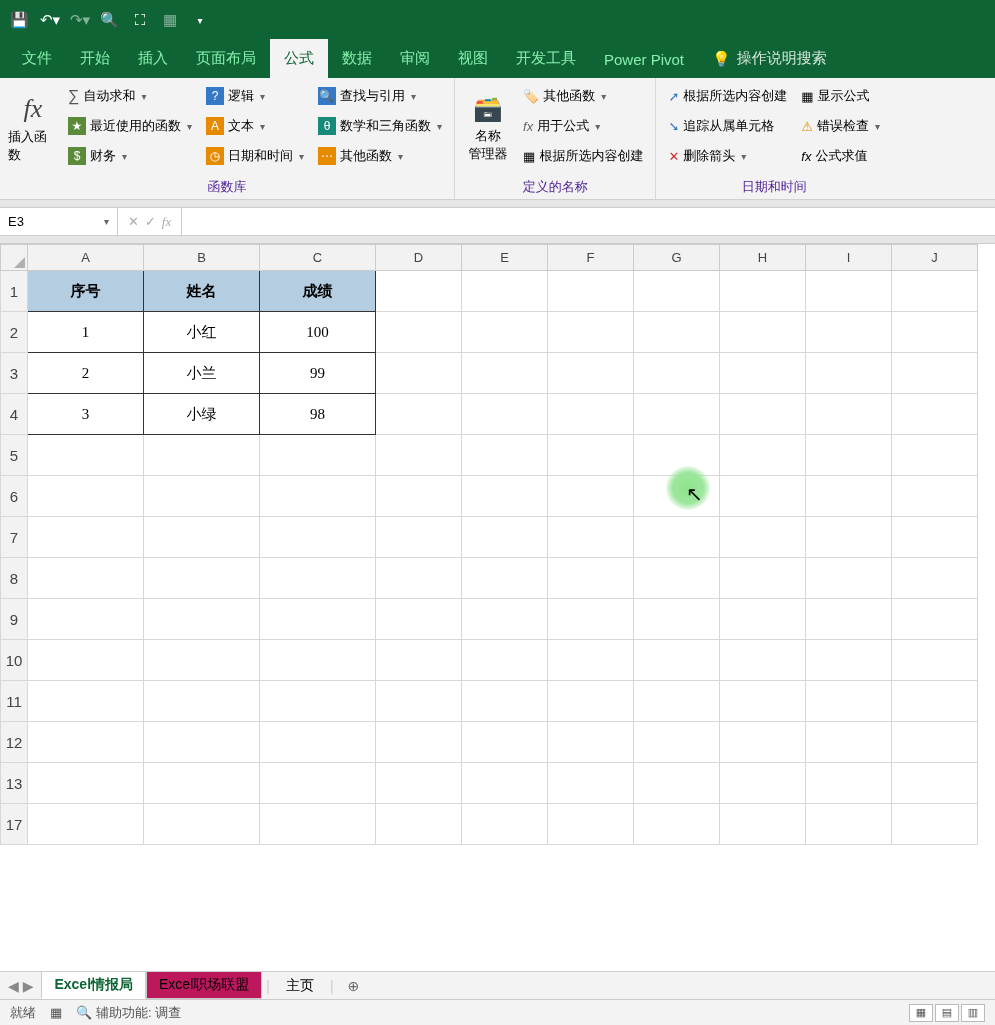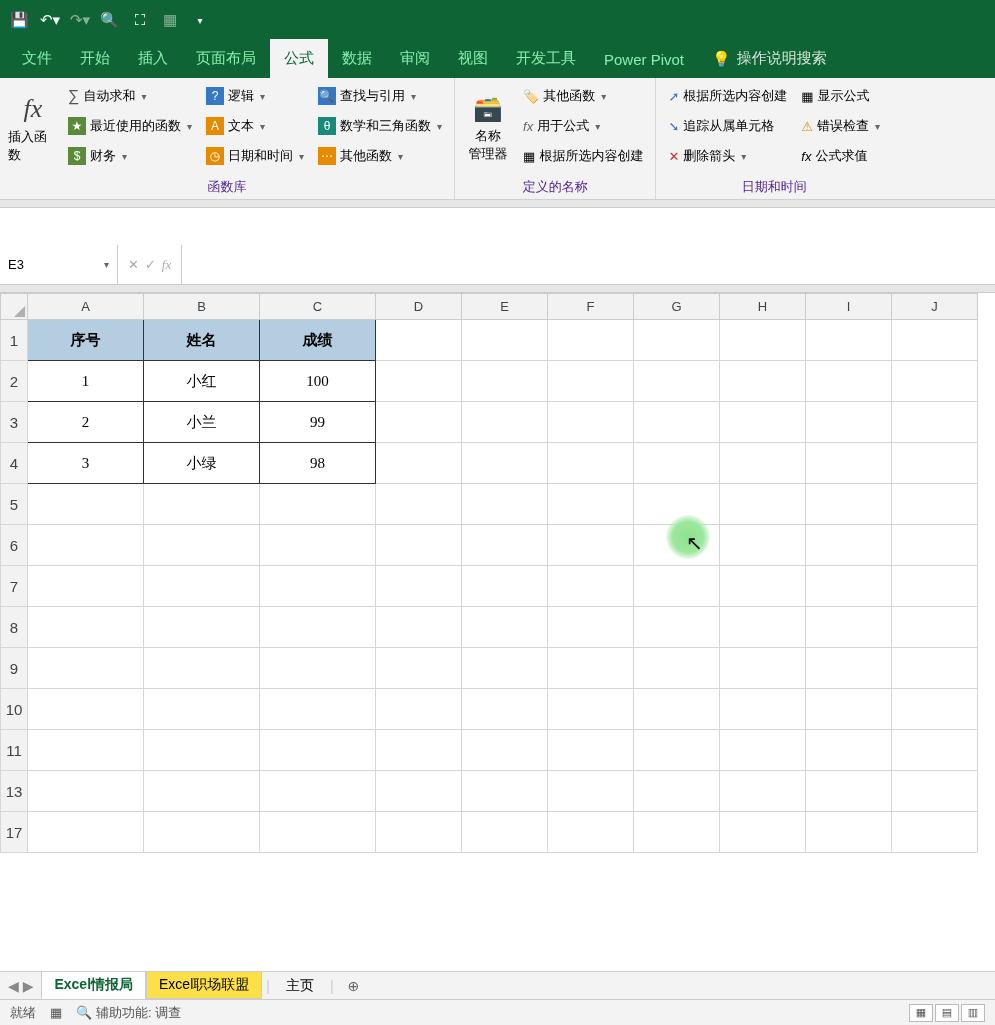--- a/index.html
+++ b/index.html
@@ -28,21 +28,21 @@
 .col-btns { display: flex; flex-direction: column; gap: 2px; }
 .rbtn { display: flex; align-items: center; gap: 4px; font-size: 13px; height: 28px; padding: 0 4px; cursor: pointer; white-space: nowrap; }
 .ricon { width: 18px; height: 18px; display: flex; align-items: center; justify-content: center; font-size: 12px; color: #fff; }
 .ricon.blue { background: #3478c6; }
 .ricon.orange { background: #e68a00; }
 .ricon.green { background: #5a8a3a; }
 .ricon.teal { background: #178a7a; }
 .dd { color: #666; font-size: 10px; margin-left: 2px; }
 
 
-.fbar { height: 40px; background: #fff; border-bottom: 1px solid #ccc; display: flex; align-items: flex-start; font-size: 13px; margin-top: 37px; }
+.fbar { height: 28px; background: #fff; border-bottom: 1px solid #ccc; display: flex; align-items: flex-start; font-size: 13px; }
 .namebox { width: 118px; height: 100%; border-right: 1px solid #ccc; display: flex; align-items: center; padding: 0 8px; justify-content: space-between; }
 .fx-btns { display: flex; align-items: center; gap: 6px; padding: 0 10px; color: #aaa; border-right: 1px solid #ccc; height: 100%; }
 .fx-icon { font-style: italic; font-family: 'Times New Roman', serif; }
 .hspacer { height: 8px; background: #e6e6e6; border-bottom: 1px solid #ccc; }
 
 
 .grid-wrap { position: relative; }
 .grid { border-collapse: collapse; table-layout: fixed; }
 .grid td, .grid th { border: 1px solid #d7d7d7; height: 41px; font-size: 15px; }
 .colhdr th { height: 26px; background: #f2f2f2; font-weight: normal; color: #444; font-size: 13px; text-align: center; border: 1px solid #ccc; }
@@ -54,21 +54,21 @@
 .colhdr th:nth-child(2){width:116px} .colhdr th:nth-child(3){width:116px} .colhdr th:nth-child(4){width:116px}
 .colhdr th:nth-child(n+5){width:86px}
 
 
 .cursor-highlight { position: absolute; width: 44px; height: 44px; background: radial-gradient(circle, #8de28d 0%, #9ee79e 50%, rgba(158,231,158,0) 75%); border-radius: 50%; left: 666px; top: 222px; }
 .cursor-arrow { position: absolute; left: 686px; top: 238px; font-size: 20px; }
 
 
 .sheet-bar { position: absolute; bottom: 26px; left: 0; right: 0; height: 28px; background: #f3f3f3; border-top: 1px solid #ccc; display: flex; align-items: center; font-size: 14px; }
 .sheet-nav { display: flex; gap: 4px; padding: 0 8px; color: #888; }
-.sheet-tab { padding: 4px 12px; border: 1px solid #ccc; border-top: none; background: #fde047; cursor: pointer; }
+.sheet-tab { padding: 4px 12px; border: 1px solid #ccc; border-top: none; background: #be185d; cursor: pointer; }
 .sheet-tab.active { background: #fff; color: #0e6435; border-bottom: 1px solid #fff; font-weight: bold; }
 .sheet-add { padding: 0 10px; color: #666; }
 .sheet-bar .sep { color: #ccc; padding: 0 4px; }
 
 
 .status { position: absolute; bottom: 0; left: 0; right: 0; height: 26px; background: #f3f3f3; border-top: 1px solid #ccc; display: flex; align-items: center; font-size: 13px; padding: 0 10px; gap: 14px; color: #555; }
 .status .views { margin-left: auto; display: flex; gap: 2px; }
 .view-btn { width: 24px; height: 18px; border: 1px solid #bbb; background: #fff; display: flex; align-items: center; justify-content: center; font-size: 11px; cursor: pointer; }
 </style>
 </head>
@@ -397,20 +397,33 @@
           <td></td>
           <td></td>
           <td></td>
           <td></td>
           <td></td>
           <td></td>
           <td></td>
           <td></td>
         </tr>
   <tr>
+          <td class="rowhdr">12</td>
+          <td></td>
+          <td></td>
+          <td></td>
+          <td></td>
+          <td></td>
+          <td></td>
+          <td></td>
+          <td></td>
+          <td></td>
+          <td></td>
+        </tr>
+  <tr>
           <td class="rowhdr">13</td>
           <td></td>
           <td></td>
           <td></td>
           <td></td>
           <td></td>
           <td></td>
           <td></td>
           <td></td>
           <td></td>

